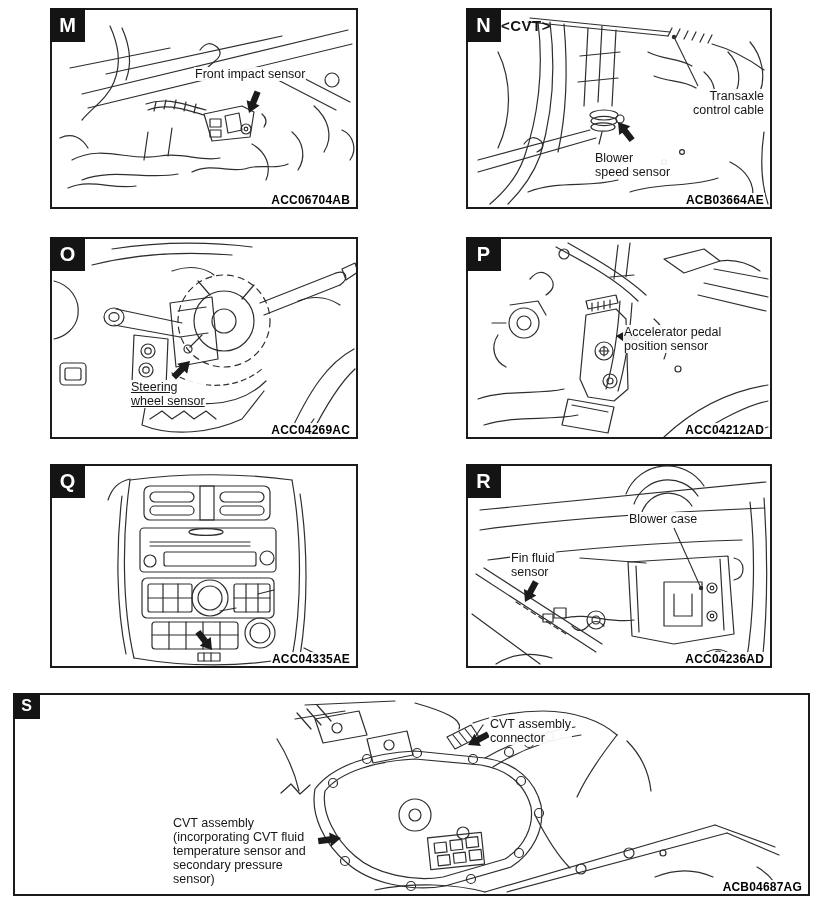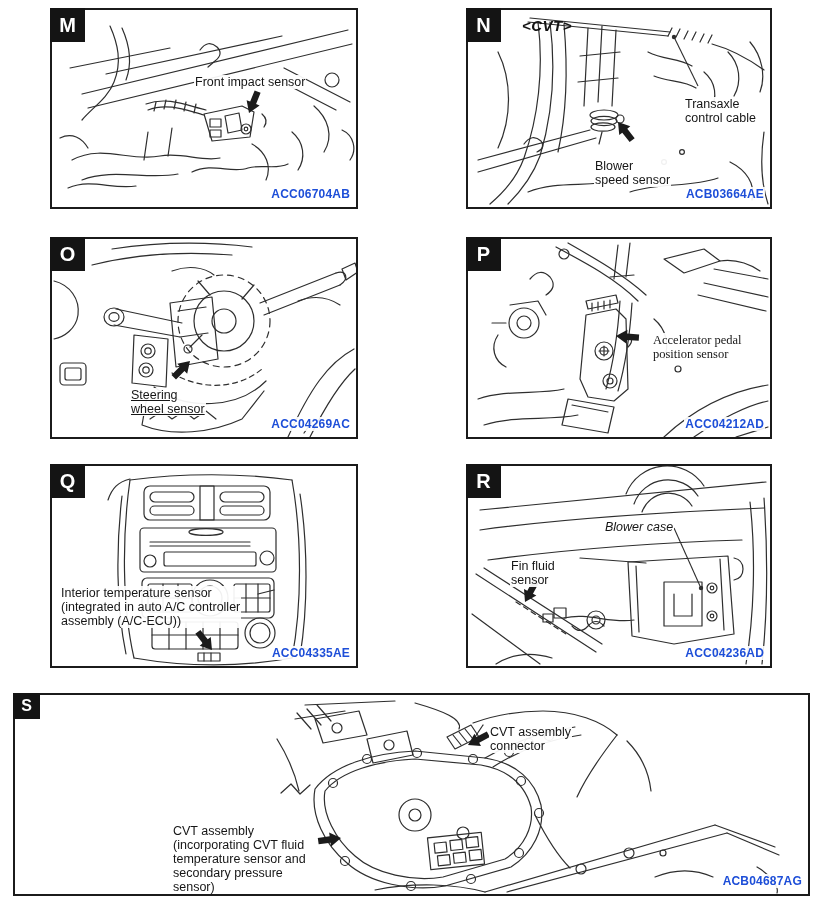--- a/index.html
+++ b/index.html
@@ -7,22 +7,22 @@
   html,body { background:#ffffff; }
   body { font-family:"Liberation Sans", sans-serif; }
   .page { position:relative; width:821px; height:904px; background:#fff; overflow:hidden; }
   .panel { position:absolute; border:2px solid #1b1b1b; background:#fff; }
   .art { position:absolute; left:0; top:0; width:100%; height:100%; z-index:1; }
   .corner { position:absolute; top:-2px; left:-2px; width:35px; height:34px; background:#141414;
             color:#fff; font-weight:bold; font-size:20px; line-height:34px; text-align:center; z-index:3; }
   .corner.small { width:27px; height:26px; font-size:16px; line-height:26px; }
   .variant { position:absolute; top:7px; left:32px; font-weight:bold; font-size:15px; color:#141414; z-index:3; letter-spacing:0.5px; }
   .callout { position:absolute; font-size:12.5px; line-height:1.12; color:#161616; white-space:pre-line;
-             background:rgba(255,255,255,0.93); padding:0 1px; z-index:2;margin-top:8px; }
-  .code { position:absolute; right:5px; bottom:6px; font-weight:bold; font-size:12px; color:#1d4ed8;
+             background:rgba(255,255,255,0.93); padding:0 1px; z-index:2; }
+  .code { position:absolute; right:5px; bottom:0; font-weight:bold; font-size:12px; color:#000000;
           background:rgba(255,255,255,0.9); padding:0 1px; z-index:2; letter-spacing:0.2px; }
   .arrow { fill:#1b1b1b; stroke:none; }
   .dot { fill:#2e2e2e; stroke:none; }
 </style>
 </head>
 <body>
 
 <div class="page">
 
   <section class="panel" style="left:50px;top:8px;width:308px;height:201px;">
@@ -96,22 +96,22 @@
         <path d="M262 152 C278 160 288 174 284 190"></path>
         <circle cx="214" cy="142" r="2.4"></circle>
           <circle cx="196" cy="152" r="2.4"></circle>
         <path d="M296 122 C292 150 294 176 300 194"></path>
       </g>
       <circle class="dot" cx="206" cy="27" r="2.2"></circle>
       <path d="M206 27 L230 76" stroke="#2e2e2e" stroke-width="1.1" fill="none"></path>
       <path class="arrow" transform="translate(150,112) rotate(232)" d="M0 0 L-11 -7 L-11 -3.2 L-23 -3.2 L-23 3.2 L-11 3.2 L-11 7 Z"></path>
     </svg>
     <div class="corner">N</div>
-    <div class="variant" style="left:54px;font-style:italic;">&lt;CVT&gt;</div>
-    <div class="callout" style="left:216px;top:79px;">Transaxle
+    <div class="variant" style="left:33px;">&lt;CVT&gt;</div>
+    <div class="callout" style="left:224px;top:79px;text-align:right;">Transaxle
 control cable</div>
     <div class="callout" style="left:126px;top:141px;">Blower
 speed sensor</div>
     <div class="code">ACB03664AE</div>
   </section>
 
   <section class="panel" style="left:50px;top:237px;width:308px;height:202px;">
     <svg class="art" viewBox="0 0 304 198">
       <g stroke="#2e2e2e" stroke-width="1.2" fill="none" stroke-linecap="round" stroke-linejoin="round">
         <circle cx="172" cy="82" r="46" stroke-dasharray="6 5"></circle>
@@ -189,21 +189,21 @@
           <path d="M226 198 C252 180 280 166 300 162"></path>
         <path d="M268 198 L300 188"></path>
         <path d="M10 160 C40 150 70 156 96 150"></path>
           <path d="M16 186 C48 176 80 182 110 176"></path>
         <path d="M186 80 C198 90 202 106 196 120"></path>
           <circle cx="210" cy="130" r="3"></circle>
       </g>
       <path class="arrow" transform="translate(148,97) rotate(184)" d="M0 0 L-11 -7 L-11 -3.2 L-23 -3.2 L-23 3.2 L-11 3.2 L-11 7 Z"></path>
     </svg>
     <div class="corner">P</div>
-    <div class="callout" style="left:184px;top:86px;font-family:Liberation Serif, serif;">Accelerator pedal
+    <div class="callout" style="left:155px;top:86px;">Accelerator pedal
 position sensor</div>
     <div class="code">ACC04212AD</div>
   </section>
 
   <section class="panel" style="left:50px;top:464px;width:308px;height:204px;">
     <svg class="art" viewBox="0 0 304 200">
       <g stroke="#2e2e2e" stroke-width="1.2" fill="none" stroke-linecap="round" stroke-linejoin="round">
         <path d="M78 14 C70 70 70 140 82 192"></path>
           <path d="M240 14 C250 70 250 140 240 192"></path>
         <path d="M78 14 C130 7 190 7 240 14"></path>
@@ -235,23 +235,20 @@
           <circle cx="208" cy="167" r="10"></circle>
         <rect x="100" y="156" width="86" height="27" rx="3"></rect>
         <path d="M117 156 v27 M134 156 v27 M151 156 v27 M168 156 v27 M100 169 h86"></path>
         <rect x="146" y="187" width="22" height="8"></rect>
           <path d="M152 187 v8 M159 187 v8"></path>
         <path d="M206 128 L222 124 M168 145 L184 142"></path>
       </g>
       <path class="arrow" transform="translate(160,184) rotate(52)" d="M0 0 L-11 -7 L-11 -3.2 L-23 -3.2 L-23 3.2 L-11 3.2 L-11 7 Z"></path>
     </svg>
     <div class="corner">Q</div>
-    <div class="callout" style="left:8px;top:112px;">Interior temperature sensor
-(integrated in auto A/C controller
-assembly (A/C-ECU))</div>
     <div class="code">ACC04335AE</div>
   </section>
 
   <section class="panel" style="left:466px;top:464px;width:306px;height:204px;">
     <svg class="art" viewBox="0 0 302 200">
       <g stroke="#2e2e2e" stroke-width="1.2" fill="none" stroke-linecap="round" stroke-linejoin="round">
         <path d="M12 44 L298 16"></path>
           <path d="M12 64 C100 52 200 46 296 42"></path>
         <path d="M158 28 A44 44 0 0 1 236 20"></path>
           <path d="M166 38 A36 36 0 0 1 230 30"></path>
@@ -281,21 +278,21 @@
           <path d="M28 198 C44 188 64 186 84 192"></path>
         <circle cx="250" cy="188" r="3"></circle>
           <path d="M236 188 C244 182 254 182 262 188"></path>
         <path d="M112 92 L178 97"></path>
       </g>
       <path d="M206 62 L232 120" stroke="#2e2e2e" stroke-width="1.1" fill="none"></path>
       <circle class="dot" cx="233" cy="122" r="2.2"></circle>
       <path class="arrow" transform="translate(57,136) rotate(118)" d="M0 0 L-11 -7 L-11 -3.2 L-23 -3.2 L-23 3.2 L-11 3.2 L-11 7 Z"></path>
     </svg>
     <div class="corner">R</div>
-    <div class="callout" style="left:136px;top:46px;font-style:italic;">Blower case</div>
+    <div class="callout" style="left:160px;top:46px;">Blower case</div>
     <div class="callout" style="left:42px;top:85px;">Fin fluid
 sensor</div>
     <div class="code">ACC04236AD</div>
   </section>
 
   <section class="panel" style="left:13px;top:693px;width:797px;height:203px;">
     <svg class="art" viewBox="0 0 793 199">
       <g stroke="#2e2e2e" stroke-width="1.2" fill="none" stroke-linecap="round" stroke-linejoin="round">
         <path d="M300 94 C318 70 358 58 400 56 L470 63 C502 68 520 86 526 110 C530 134 518 158 496 172 L430 191 C396 197 354 188 332 168 C310 150 295 120 300 94 Z"></path>
         <path d="M310 96 C326 76 362 66 400 64 L466 70 C494 75 510 90 516 112 C519 132 509 152 490 164 L428 182 C398 187 360 179 340 161 C321 145 306 118 310 96 Z"></path>

